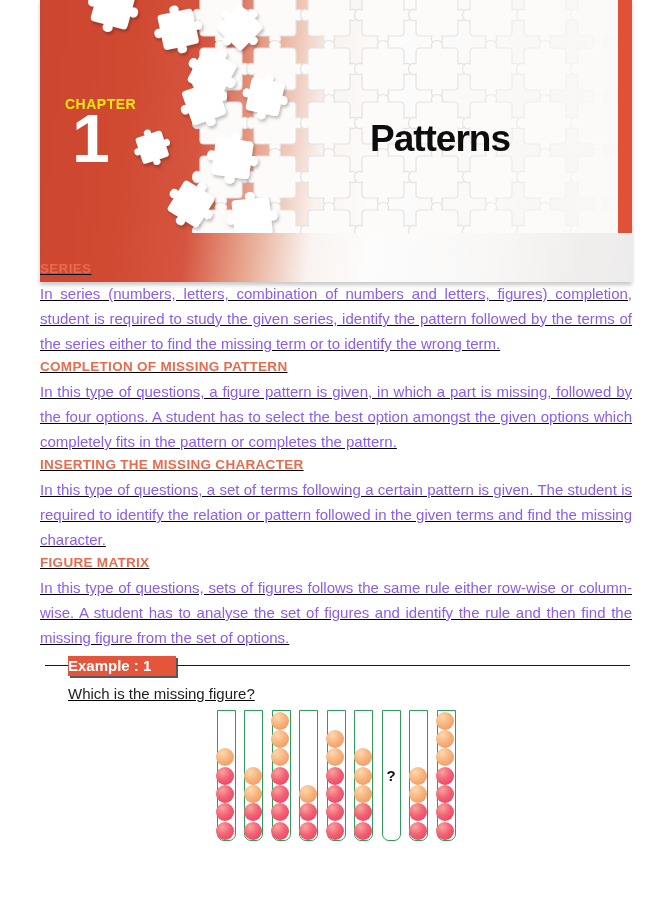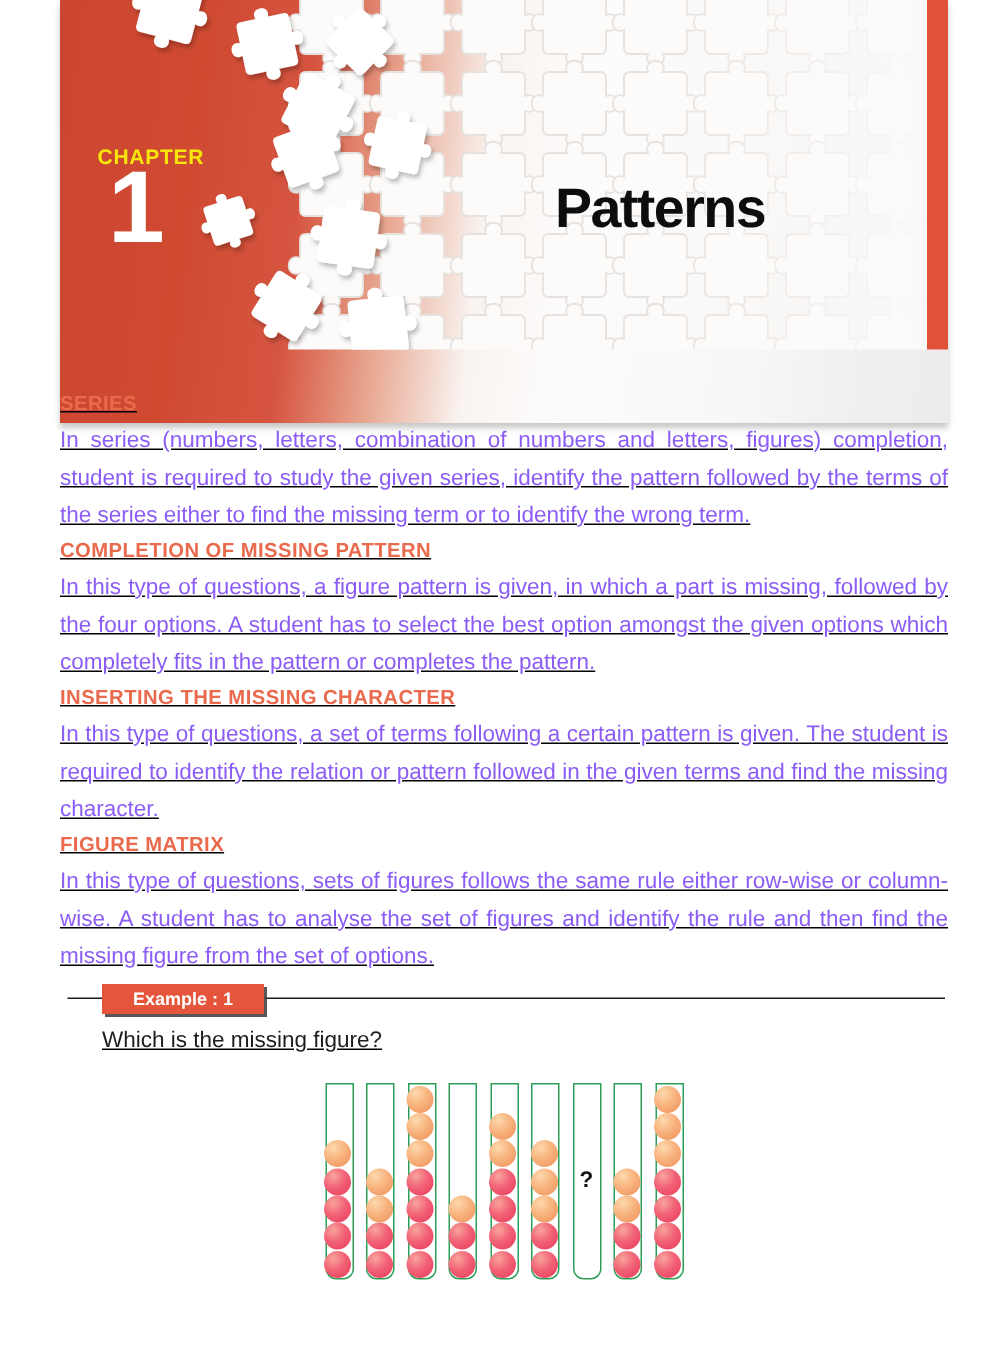--- a/index.html
+++ b/index.html
@@ -24,23 +24,23 @@
   .content{position:absolute;left:40px;top:253px;width:592px;text-decoration:underline;}
   .sec-heading{margin:3px 0 4px;font-size:13.5px;font-weight:bold;color:#e96a4d;
                letter-spacing:0.3px;line-height:16px;}
   .sec-heading.first{margin-top:8px;}
   .sec-body{margin:0;font-size:15px;line-height:25px;color:#8b5cf6;text-align:justify;}
 
   
   .example-row{position:relative;height:20px;margin-top:6px;}
   .example-line{position:absolute;left:5px;right:2px;top:9px;border-top:1.5px solid #1a1a1a;}
   .example-box{position:absolute;left:28px;top:0;width:108px;height:20px;background:#e4553c;
-               color:#ffffff;font-weight:bold;font-size:12px;text-align:center;
+               color:#ffffff;font-weight:bold;font-size:15px;text-align:left;
                line-height:20px;box-shadow:2px 2px 0 rgba(70,70,70,0.9);}
-  .question{margin:8px 0 16px 28px;font-size:15px;line-height:20px;color:#1d1d1d;}
+  .question{margin:8px 0 4px 28px;font-size:15px;line-height:20px;color:#1d1d1d;}
 
   
   .tubes{display:flex;justify-content:center;align-items:flex-end;gap:8.5px;margin-top:4px;
          height:133px;}
   .tube{position:relative;box-sizing:border-box;width:19px;height:131px;
         border:1.5px solid #2d9e58;border-radius:0 0 7px 7px;background:#ffffff;}
   .ball{position:absolute;width:18px;height:18px;left:-1.25px;border-radius:50%;}
   .ball.orange{background:radial-gradient(circle at 35% 28%,#fdd9ad 0%,#f8b37e 45%,#ee9058 100%);}
   .ball.red{background:radial-gradient(circle at 35% 28%,#f8a49b 0%,#f26277 45%,#e83a58 100%);}
   .qmark{position:absolute;top:50%;left:0;right:0;transform:translateY(-55%);

